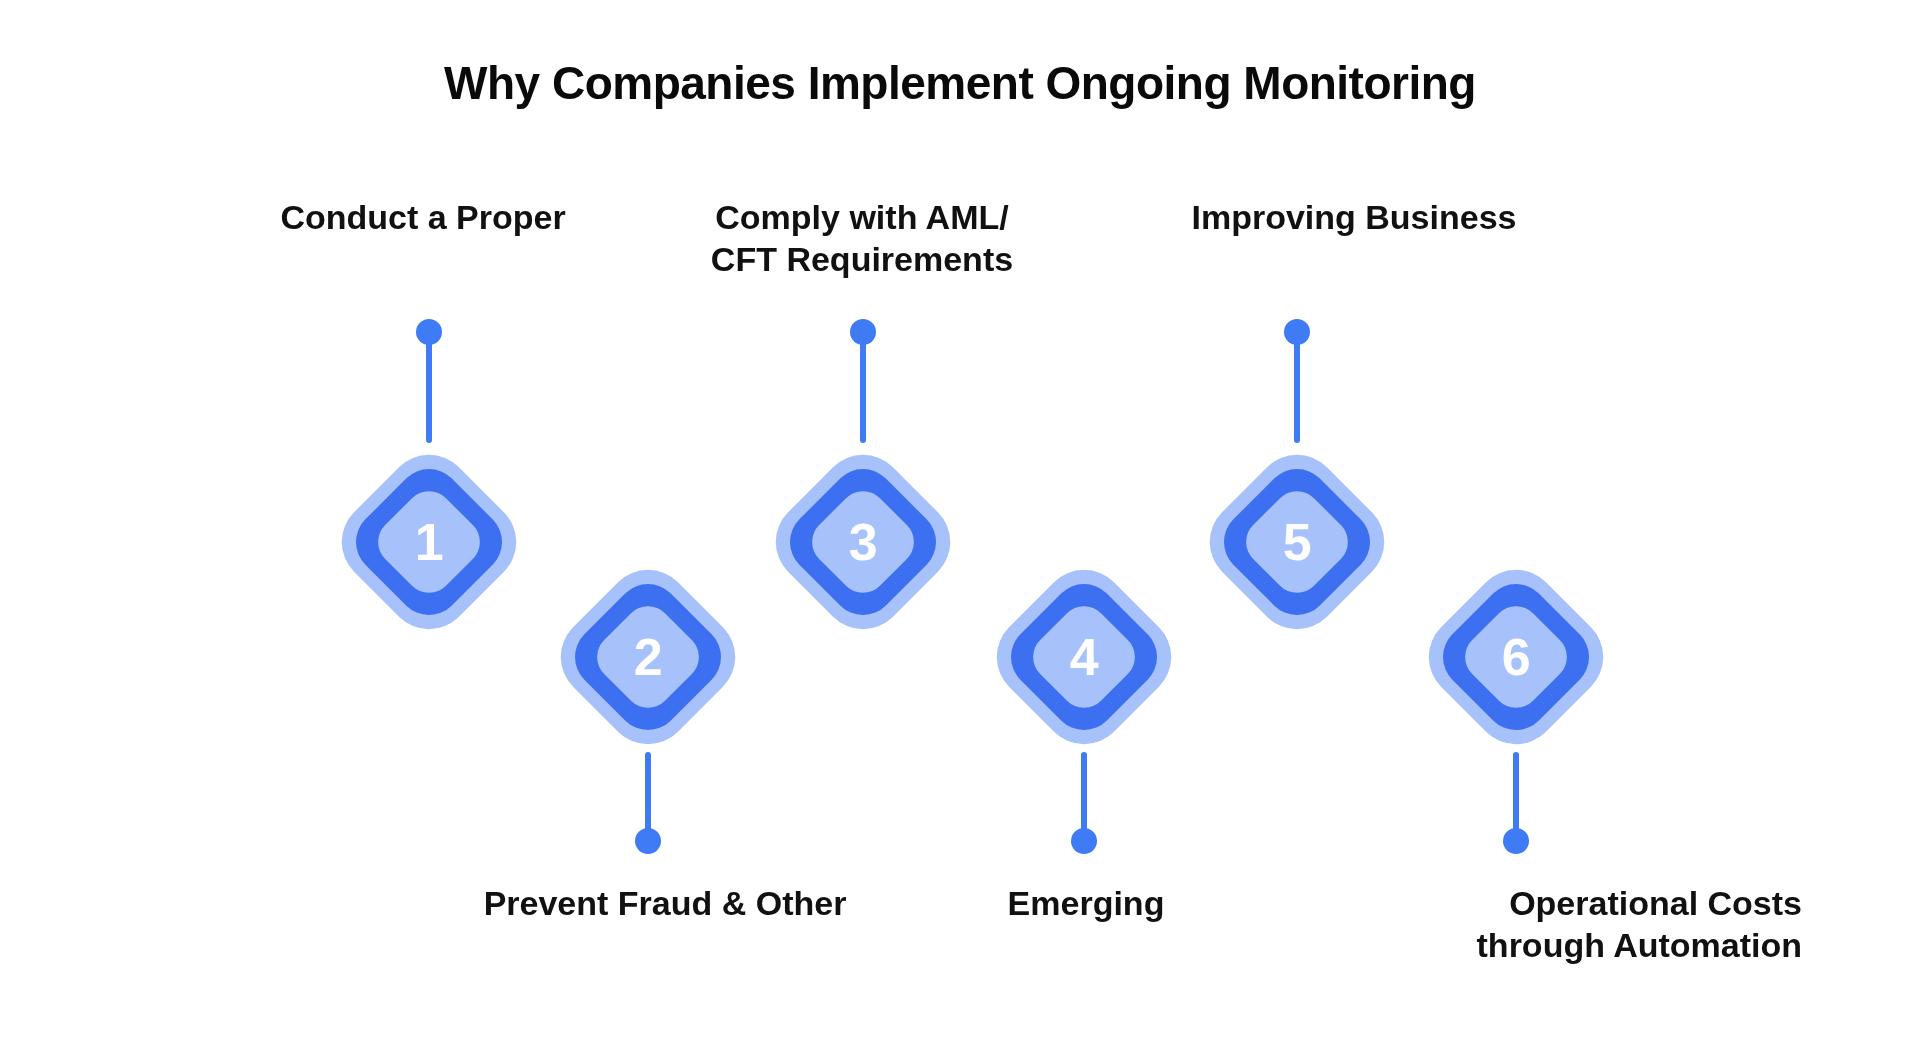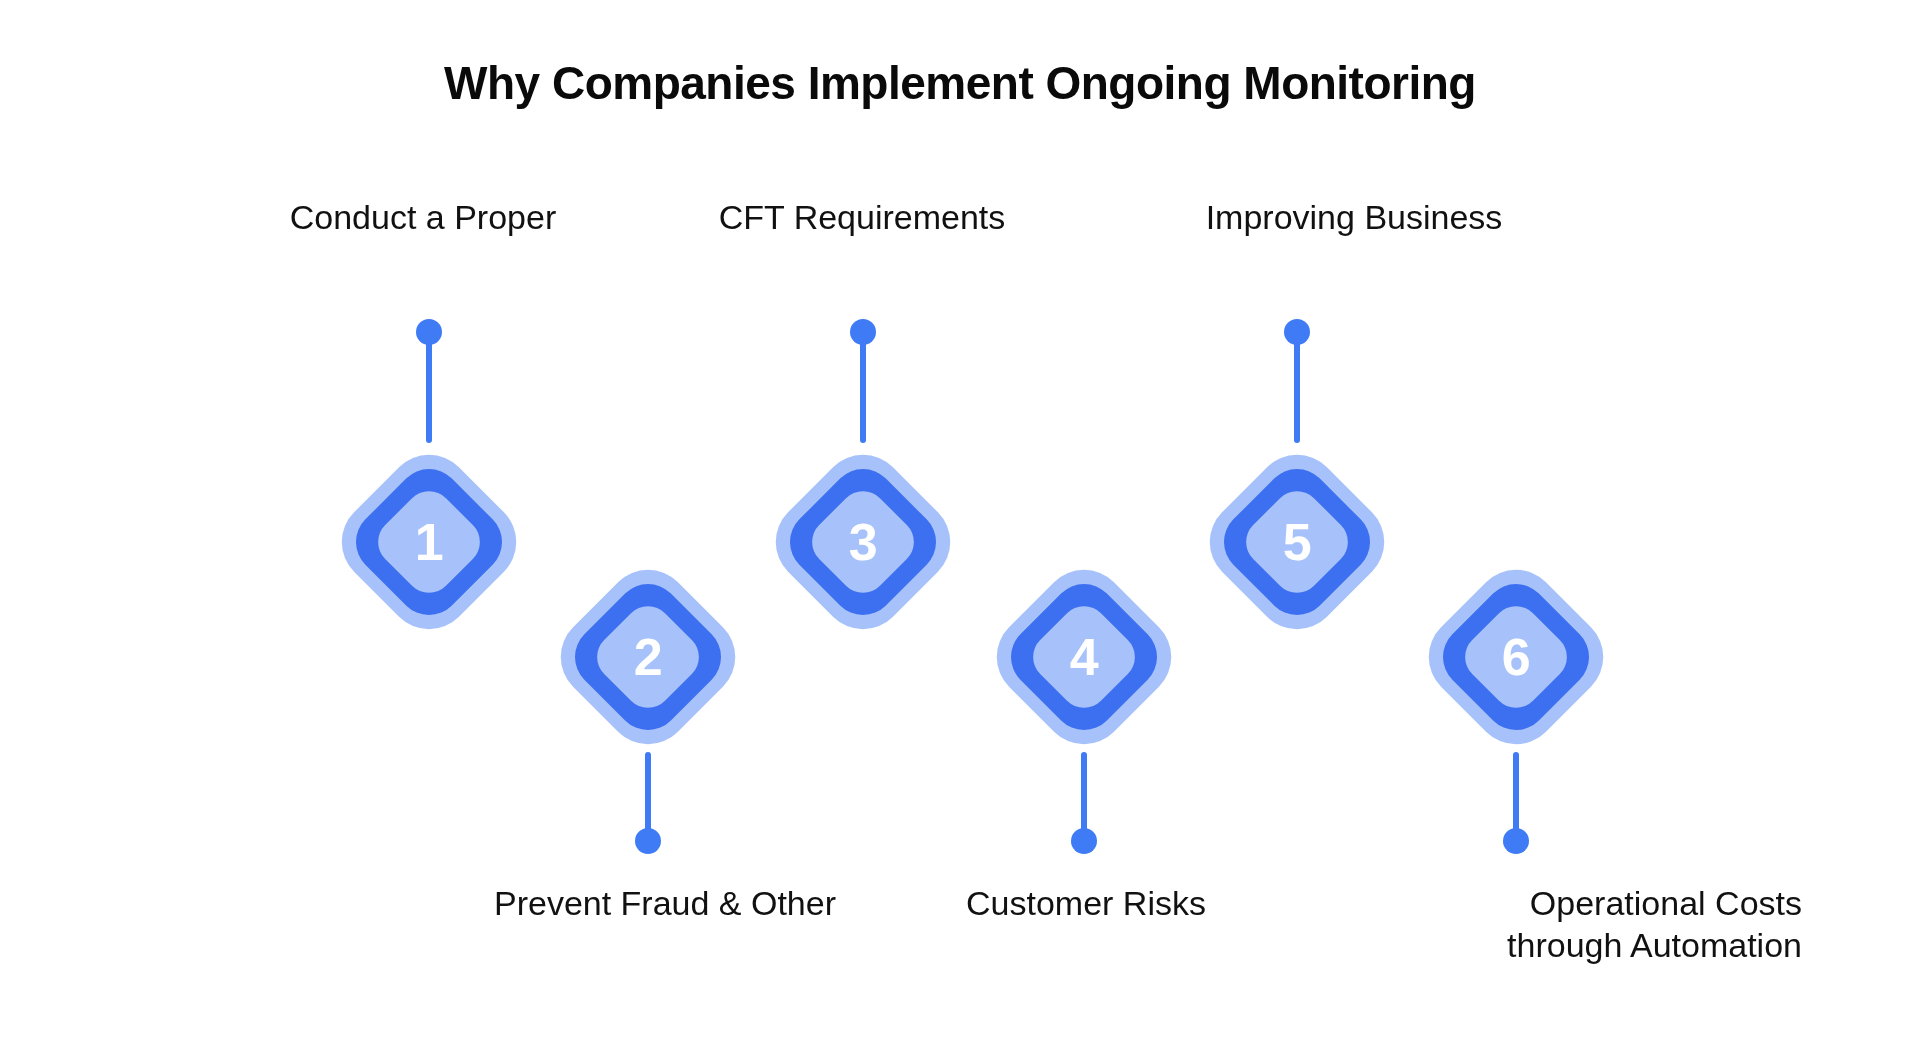--- a/index.html
+++ b/index.html
@@ -28,21 +28,21 @@
     color: #0a0a0a;
   }
   .group { position: absolute; top: 0; left: 0; }
 
   
   .item-label {
     position: absolute;
     width: 560px;
     text-align: center;
     font-size: 34px;
-    font-weight: 400;
+    font-weight: 700;
     line-height: 42px;
     color: #111111;
   }
   .item-label.top-label    { top: 196px; }
   .item-label.bottom-label { top: 882px; }
 
   
   .connector-line {
     position: absolute;
     width: 6px;
@@ -152,20 +152,21 @@
     </div>
     <div class="connector-line"></div>
     <div class="connector-dot"></div>
     <div class="item-label bottom-label">
       <div>Prevent Fraud &amp; Other</div>
     </div>
   </div>
 
   <div class="group g3 up">
     <div class="item-label top-label">
+      <div>Comply with AML/</div>
       <div>CFT Requirements</div>
     </div>
     <div class="connector-dot"></div>
     <div class="connector-line"></div>
     <div class="diamond">
       <div class="d-outer">
         <div class="d-ring">
           <div class="d-inner">
             <span class="item-number">3</span>
           </div>
@@ -180,21 +181,21 @@
         <div class="d-ring">
           <div class="d-inner">
             <span class="item-number">4</span>
           </div>
         </div>
       </div>
     </div>
     <div class="connector-line"></div>
     <div class="connector-dot"></div>
     <div class="item-label bottom-label">
-      <div>Customer Risks</div>
+      <div>Emerging</div>
     </div>
   </div>
 
   <div class="group g5 up">
     <div class="item-label top-label">
       <div>Improving Business</div>
     </div>
     <div class="connector-dot"></div>
     <div class="connector-line"></div>
     <div class="diamond">

